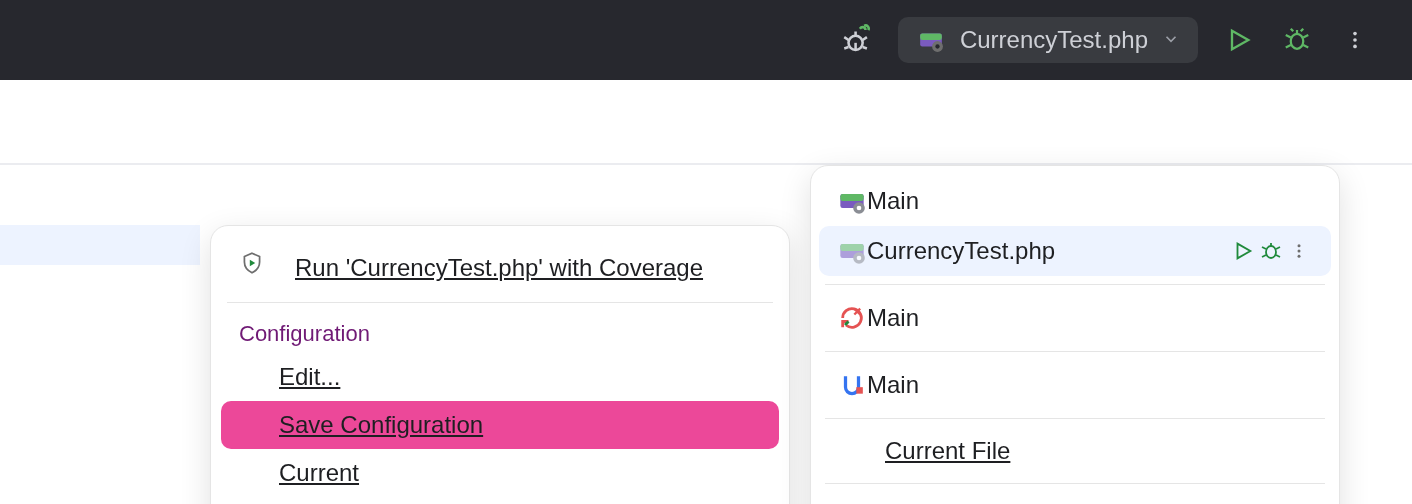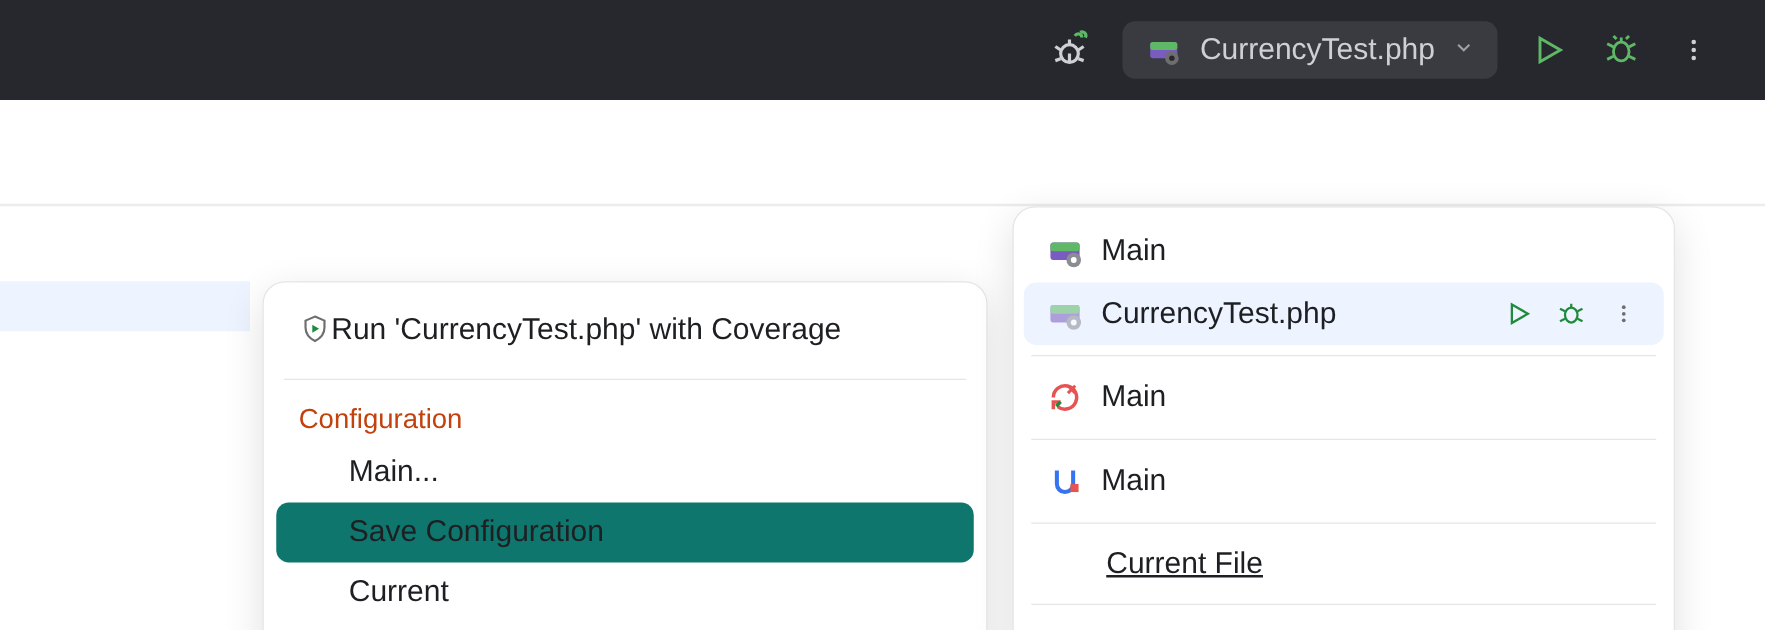--- a/index.html
+++ b/index.html
@@ -55,47 +55,48 @@
     width:580px;
     background:#fff;
     border:1px solid #e5e5e5;
     border-radius:18px;
     box-shadow: 0 10px 32px rgba(0,0,0,0.12);
     padding: 14px 10px 18px 10px;
     font-size:24px;
     color:#1e1f22;
   }
   .ctx-item {
-    display:flex; align-items:flex-start; gap:0;
+    display:flex; align-items:flex-end; gap:30px;
     padding: 10px 18px;
     border-radius:10px;
+    text-decoration:underline;
   }
   .ctx-item.indent { padding-left: 58px; }
-  .ctx-item.hover { background:#0f766e; }
+  .ctx-item.hover { background:#ec4899; }
   .ctx-sep { height:1px; background:#e5e5e5; margin:10px 6px; }
   .ctx-header {
-    color:#c2410c; font-size:22px; padding: 8px 18px 6px 18px;
+    color:#701a75; font-size:22px; padding: 8px 18px 6px 18px;
   }
   .shield-run { width:26px; height:26px; }
 
   
   .run-drop {
     position:absolute;
     top:85px; left:810px;
     width:530px;
     background:#fff;
     border:1px solid #e5e5e5;
     border-radius:18px;
     box-shadow: 0 10px 32px rgba(0,0,0,0.12);
     padding: 10px 8px 14px 8px;
     font-size:24px;
     color:#1e1f22;
   }
   .rd-item {
-    display:flex; align-items:center; gap:14px;
+    display:flex; align-items:center; 
     padding: 10px 18px;
     border-radius:10px;
   }
   .rd-item.selected { background:#edf3ff; }
   .rd-item .spacer { flex:1; }
   .rd-item .action { width:28px; height:28px; display:flex; align-items:center; justify-content:center; }
   .rd-sep { height:1px; background:#e5e5e5; margin:8px 6px; }
   .rd-item.indent { padding-left: 66px; text-decoration: underline; }
   .cfg-icon { width:30px; height:30px; display:flex; align-items:center; justify-content:center; }
 </style>
@@ -168,21 +169,21 @@
         <svg class="shield-run" viewBox="0 0 24 24" fill="none" stroke="#6e6e6e" stroke-width="1.6">
           <path d="M12 3l7 3v5c0 5-3 8-7 10-4-2-7-5-7-10V6l7-3z"></path>
           <path d="M10 9l5 3-5 3V9z" fill="#208a3c" stroke="none"></path>
         </svg>
       </span>
       <span>Run 'CurrencyTest.php' with Coverage</span>
     </div>
     <div class="ctx-sep"></div>
     <div class="ctx-header">Configuration</div>
     <div class="ctx-item indent">
-      <span>Main...</span>
+      <span>Edit...</span>
     </div>
     <div class="ctx-item indent hover">
       <span>Save Configuration</span>
     </div>
     <div class="ctx-item indent">
       <span>Current</span>
     </div>
     <div class="ctx-item indent">
       
     </div>

